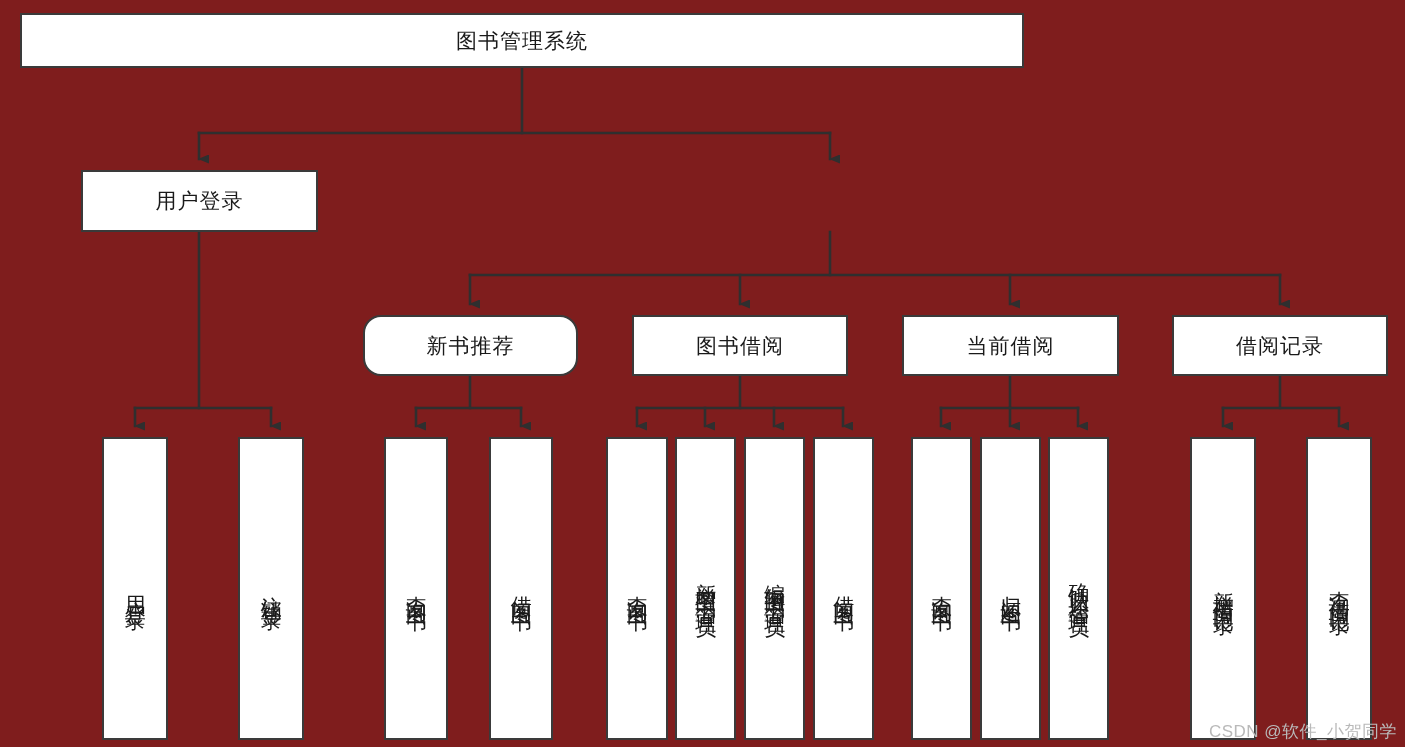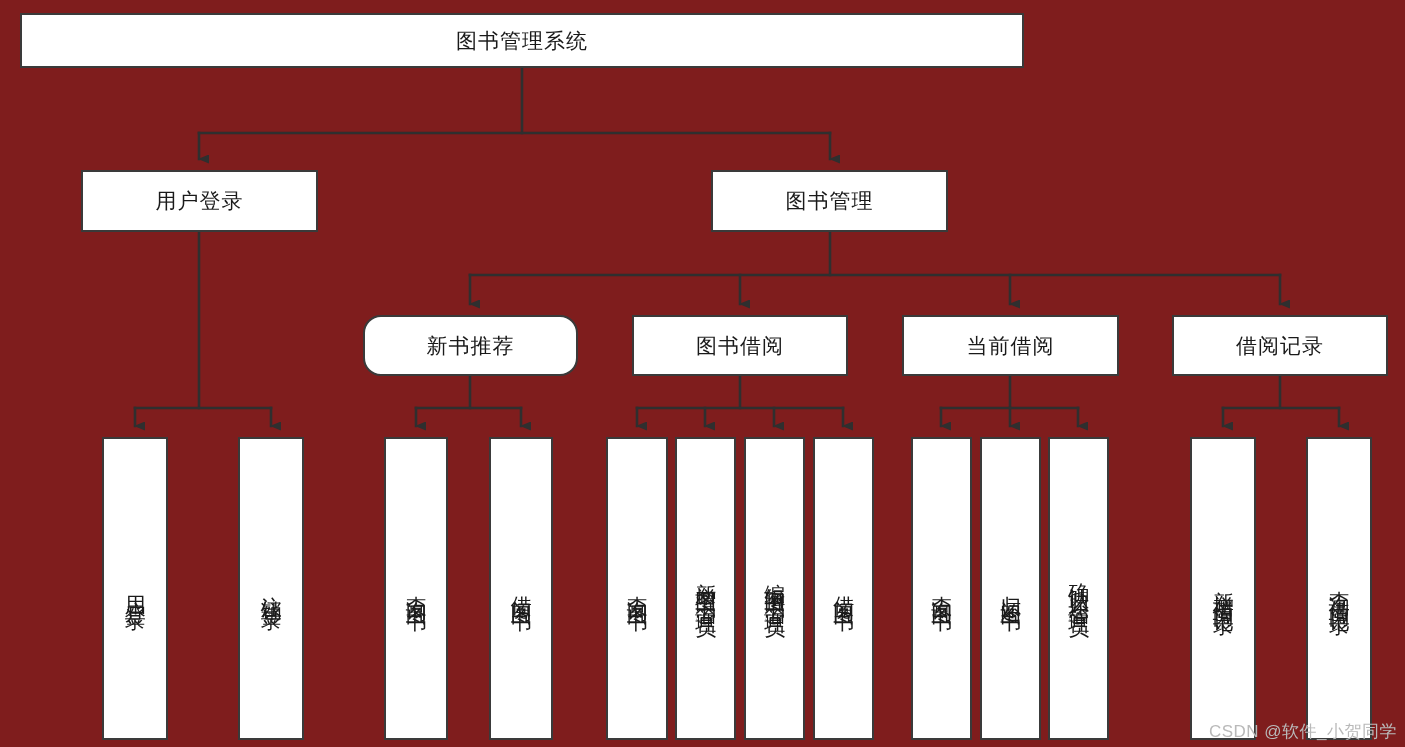--- a/index.html
+++ b/index.html
@@ -121,23 +121,20 @@
     </g>
   </svg>
 
   <div class="node h" style="left:20px; top:13px; width:1004px; height:55px;">
     <span>图书管理系统</span>
   </div>
 
   <div class="node h" style="left:81px; top:170px; width:237px; height:62px;">
     <span>用户登录</span>
   </div>
-  <div class="node h" style="left:711px; top:170px; width:237px; height:62px;">
-    <span>图书管理</span>
-  </div>
 
   <div class="node h" style="left:363px; top:315px; width:215px; height:61px;border-radius:18px;">
     <span>新书推荐</span>
   </div>
   <div class="node h" style="left:632px; top:315px; width:216px; height:61px;">
     <span>图书借阅</span>
   </div>
   <div class="node h" style="left:902px; top:315px; width:217px; height:61px;">
     <span>当前借阅</span>
   </div>

